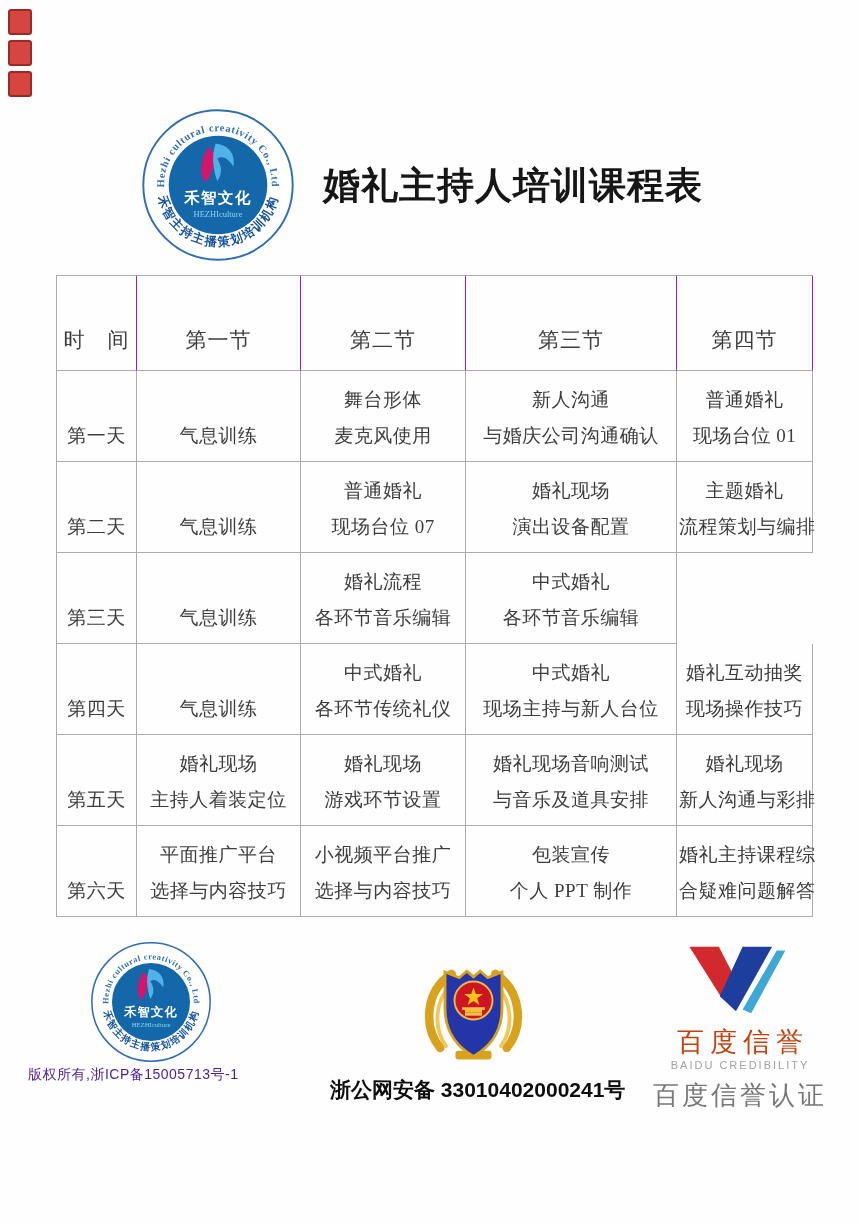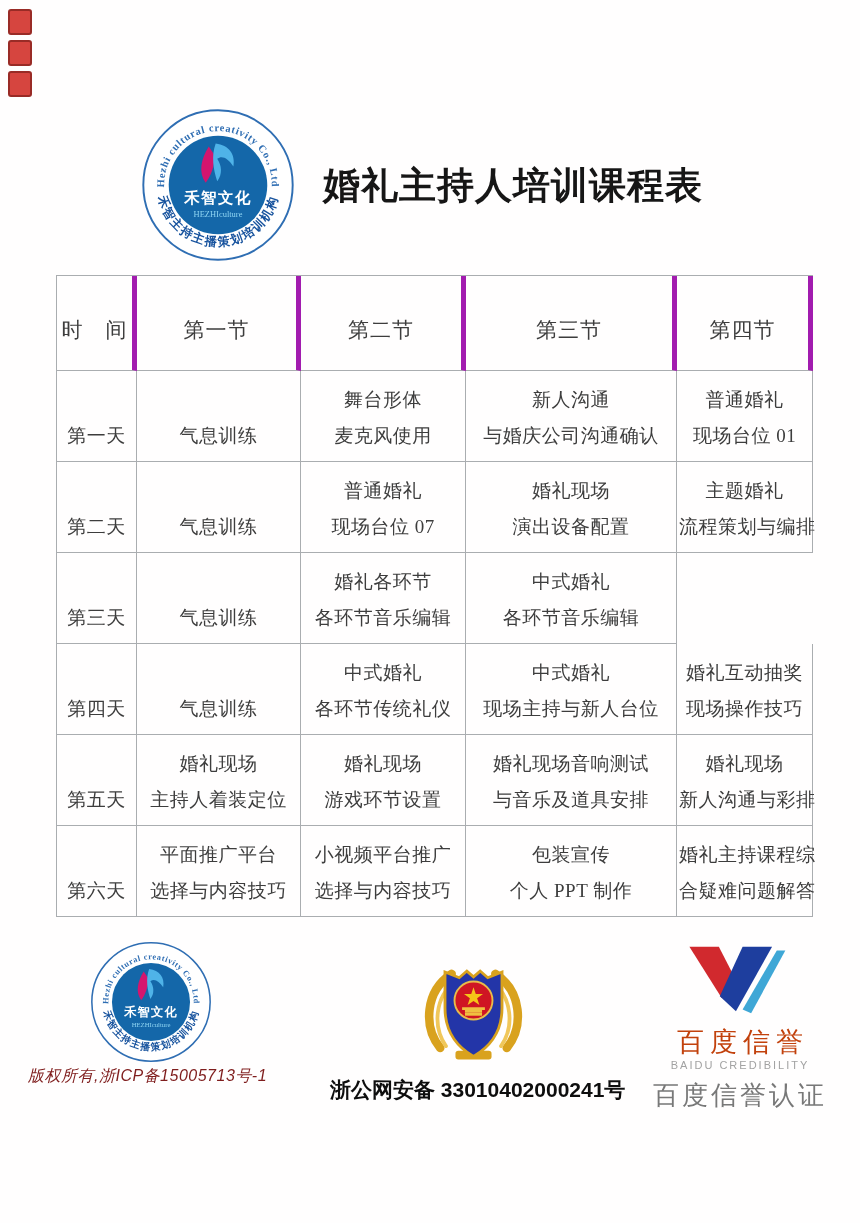--- a/index.html
+++ b/index.html
@@ -16,26 +16,26 @@
   
   .table{position:absolute;left:56px;top:275px;width:756px;height:641px;
          border-left:1px solid #aaadb0;border-top:1px solid #aaadb0;color:#3d3d3d;}
   .trow{display:grid;grid-template-columns:80px 164px 165px 211px 136px;}
   .trow.head{height:95px;}
   .trow.body{height:91px;}
   .cell{border-right:1px solid #aaadb0;border-bottom:1px solid #aaadb0;box-sizing:border-box;
         display:flex;flex-direction:column;justify-content:space-between;
         padding:17px 2px 13px 2px;font-size:19px;letter-spacing:0.5px;text-align:center;}
   .cell .l1,.cell .l2{line-height:24px;min-height:24px;white-space:nowrap;}
-  .hcell{border-right:5px solid #a21caf;border-bottom:1px solid #aaadb0;box-sizing:border-box;
-         display:flex;align-items:flex-end;justify-content:center;padding-bottom:26px;
+  .hcell{border-right:1px solid #a21caf;border-bottom:1px solid #aaadb0;box-sizing:border-box;
+         display:flex;align-items:flex-end;justify-content:center;padding-bottom:16px;
          font-size:21px;letter-spacing:1px;}
   
   .copyright{position:absolute;left:28px;top:1066px;font-family:"Liberation Sans","DejaVu Sans",sans-serif;
-             font-size:16px;color:#7f1d1d;letter-spacing:0.5px;white-space:nowrap;font-style:italic;}
+             font-size:14px;color:#4c1d95;letter-spacing:0.5px;white-space:nowrap;}
   .police-badge{position:absolute;left:420px;top:953px;width:107px;height:114px;}
   .police-no{position:absolute;left:330px;top:1076px;width:290px;text-align:center;
              font-family:"Liberation Sans","DejaVu Sans",sans-serif;font-weight:700;
              font-size:21px;color:#0e0e0e;white-space:nowrap;}
   .baidu-v{position:absolute;left:678px;top:941px;width:114px;height:78px;}
   .baidu-cn{position:absolute;left:640px;top:1024px;width:200px;text-align:center;
             font-family:"Liberation Sans","DejaVu Sans",sans-serif;font-size:27px;color:#c2410c;
             letter-spacing:6px;text-indent:6px;white-space:nowrap;}
   .baidu-en{position:absolute;left:640px;top:1059px;width:200px;text-align:center;
             font-family:"Liberation Sans","DejaVu Sans",sans-serif;font-size:11px;color:#a2a2a2;
@@ -126,21 +126,21 @@
         <div class="trow body">
           <div class="cell">
             <div class="l1">&nbsp;</div>
             <div class="l2">第三天</div>
           </div>
           <div class="cell">
             <div class="l1">&nbsp;</div>
             <div class="l2">气息训练</div>
           </div>
           <div class="cell">
-            <div class="l1">婚礼各环节</div>
+            <div class="l1">婚礼流程</div>
             <div class="l2">各环节音乐编辑</div>
           </div>
           <div class="cell">
             <div class="l1">中式婚礼</div>
             <div class="l2">各环节音乐编辑</div>
           </div>
         </div>
         <div class="trow body">
           <div class="cell">
             <div class="l1">&nbsp;</div>

